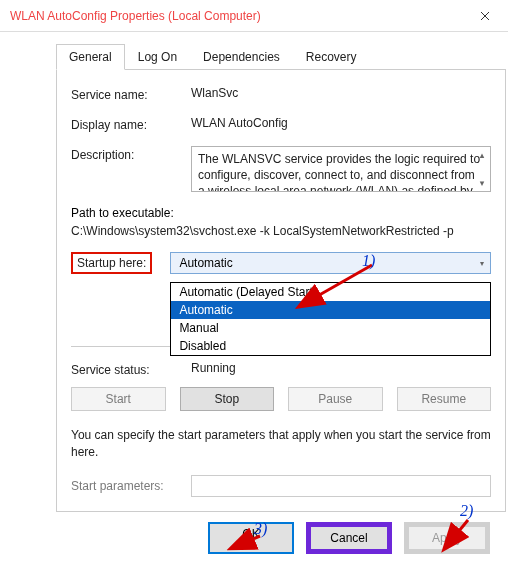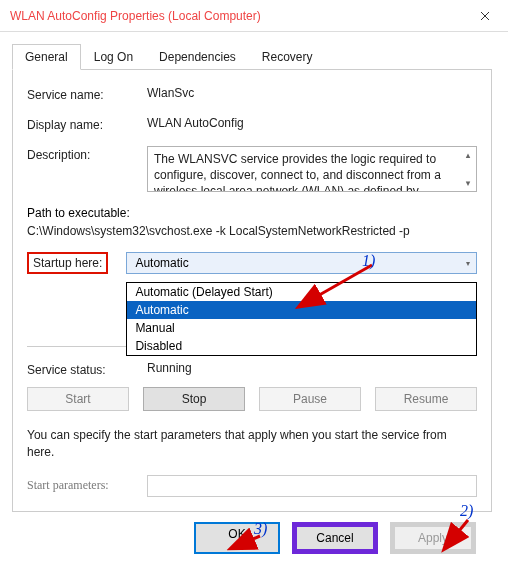--- a/index.html
+++ b/index.html
@@ -2,21 +2,21 @@
 <html><head>
   <meta charset="utf-8">
   <style>
     * { box-sizing: border-box; margin: 0; padding: 0; }
     body { font-family: "Segoe UI", Tahoma, sans-serif; font-size: 12px; background: #fff; width: 508px; height: 581px; position: relative; overflow: hidden; }
 
     .titlebar { height: 32px; display: flex; align-items: center; padding-left: 10px; border-bottom: 1px solid #ddd; }
     .titlebar-text { flex: 1; font-size: 12px; color: #ef4444; }
     .close-btn { width: 46px; height: 32px; display: flex; align-items: center; justify-content: center; color: #555; font-size: 12px; }
 
-    .content { padding: 12px 16px 0 12px; }
+    .content { padding: 12px 2px 0 12px; margin-left: 44px; }
 
     .tabs { display: flex; border-bottom: 1px solid #ccc; margin-bottom: 0; }
     .tab { padding: 5px 12px; font-size: 12px; border: 1px solid transparent; border-bottom: none; color: #222; background: #fff; cursor: pointer; }
     .tab.active { border: 1px solid #ccc; border-bottom: 1px solid #fff; margin-bottom: -1px; background: #fff; }
 
     .tab-panel { border: 1px solid #ccc; border-top: none; padding: 16px 14px 14px 14px; }
 
     .row { display: flex; margin-bottom: 14px; align-items: flex-start; }
     .label-col { width: 120px; color: #222; padding-top: 2px; }
     .value-col { flex: 1; color: #222; }
@@ -45,21 +45,21 @@
 
     .status-row { display: flex; margin-bottom: 10px; }
 
     .svc-buttons { display: flex; gap: 14px; margin-bottom: 16px; }
     .svc-btn { flex: 1; padding: 4px 0; border: 1px solid #ccc; background: #f4f4f4; font-size: 12px; color: #7a7a7a; text-align: center; }
     .svc-btn.enabled { background: #e1e1e1; color: #222; border-color: #adadad; }
 
     .help-text { color: #222; line-height: 1.4; margin-bottom: 14px; }
 
     .param-row { display: flex; align-items: center; }
-    .param-label { width: 120px; color: #7a7a7a; font-family: Liberation Serif, serif; }
+    .param-label { width: 120px; color: #7a7a7a; }
     .param-input { flex: 1; border: 1px solid #ccc; padding: 3px 6px; font-size: 12px; height: 22px; background: #fff; }
     .param-input:disabled { background: #fff; color: #999; }
 
     .dialog-buttons { display: flex; justify-content: flex-end; gap: 12px; padding: 10px 16px 16px 0; }
     .dlg-btn { width: 86px; padding: 4px 0; border: 5px solid #6d28d9; background: #e1e1e1; font-size: 12px; text-align: center; cursor: pointer; }
     .dlg-btn.default { border: 2px solid #0078d7; padding: 3px 0; }
     .dlg-btn.disabled { color: #9a9a9a; background: #efefef; border-color: #d0d0d0; }
 
     
     .anno { position: absolute; pointer-events: none; z-index: 50; }

